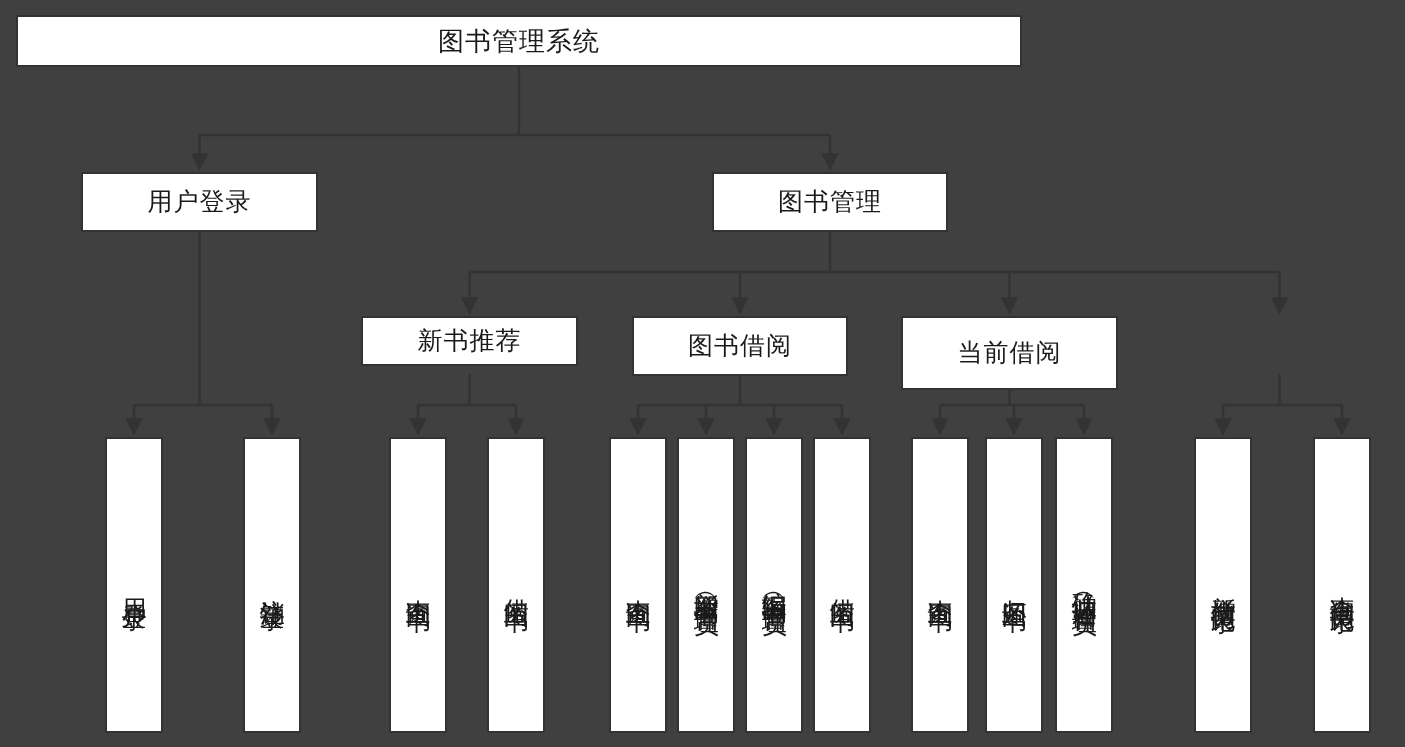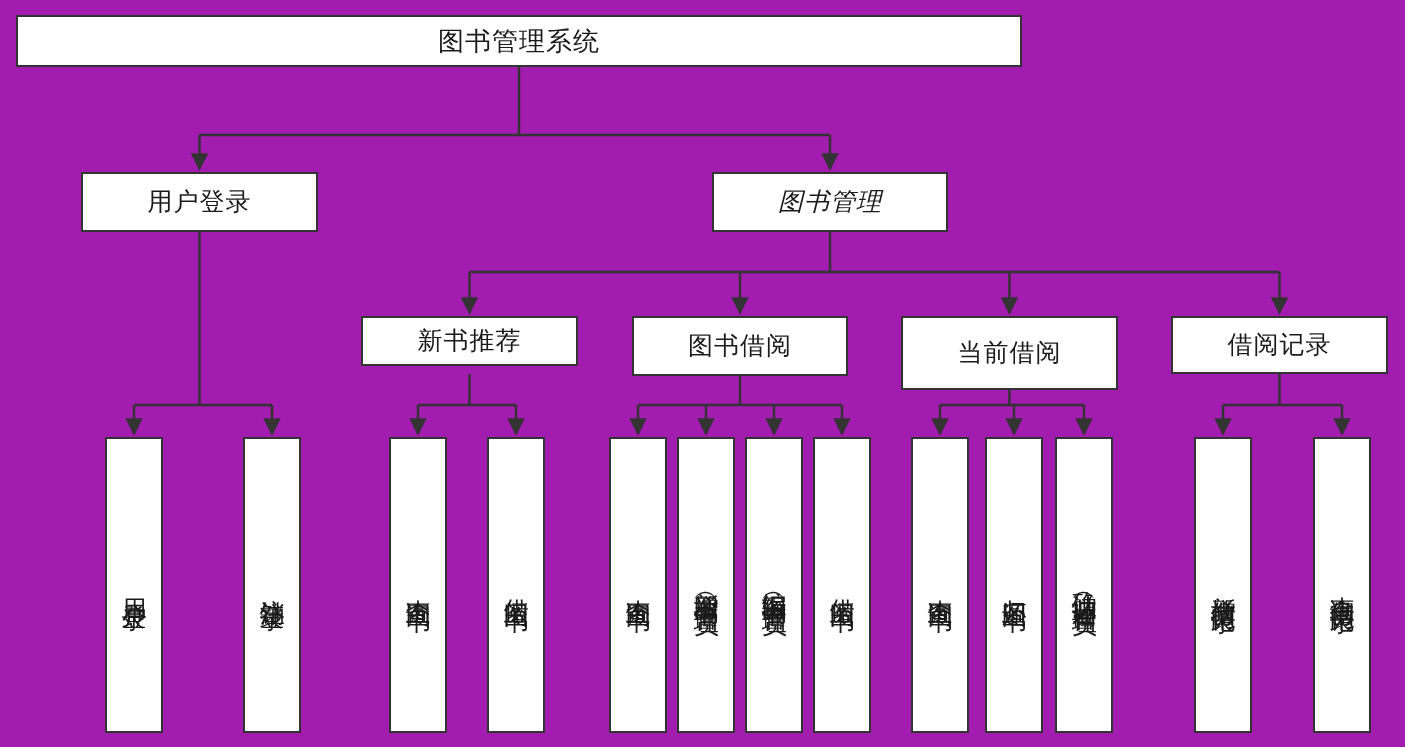--- a/index.html
+++ b/index.html
@@ -8,21 +8,21 @@
     padding: 0;
     background: #ffffff;
   }
   body {
     font-family: "Liberation Sans", "DejaVu Sans", sans-serif;
   }
   #canvas {
     position: relative;
     width: 1405px;
     height: 747px;
-    background: #a21caf;
+    background: #404040;
     overflow: hidden;
   }
   #edges {
     position: absolute;
     left: 0;
     top: 0;
     width: 1405px;
     height: 747px;
     pointer-events: none;
   }
@@ -112,26 +112,25 @@
         <path d="M 1279.5 374 L 1279.5 405"></path>
         <path d="M 1223 405 L 1342 405"></path>
         <path d="M 1223 405 L 1223 434" marker-end="url(#arrow)"></path>
         <path d="M 1342 405 L 1342 434" marker-end="url(#arrow)"></path>
       </g>
   </svg>
 
   <div class="node root horiz" style="left: 16px; top: 15px; width: 1006px; height: 52px;">图书管理系统</div>
 
   <div class="node horiz" style="left: 81px; top: 172px; width: 237px; height: 60px;">用户登录</div>
-  <div class="node horiz" style="left: 712px; top: 172px; width: 236px; height: 60px; font-style: italic;">图书管理</div>
+  <div class="node horiz" style="left: 712px; top: 172px; width: 236px; height: 60px;">图书管理</div>
 
   <div class="node horiz" style="left: 361px; top: 316px; width: 217px; height: 50px;">新书推荐</div>
   <div class="node horiz" style="left: 632px; top: 316px; width: 216px; height: 60px;">图书借阅</div>
   <div class="node horiz" style="left: 901px; top: 316px; width: 217px; height: 74px;">当前借阅</div>
-  <div class="node horiz" style="left: 1171px; top: 316px; width: 217px; height: 58px;">借阅记录</div>
 
   <div id="leaf-layer">
       <div class="node leaf" style="left: 105px; top: 437px; width: 58px; height: 296px;">
         <span class="vtext">用户登录</span>
       </div>
       <div class="node leaf" style="left: 243px; top: 437px; width: 58px; height: 296px;">
         <span class="vtext">注销登录</span>
       </div>
       <div class="node leaf" style="left: 389px; top: 437px; width: 58px; height: 296px;">
         <span class="vtext">查询图书</span>

